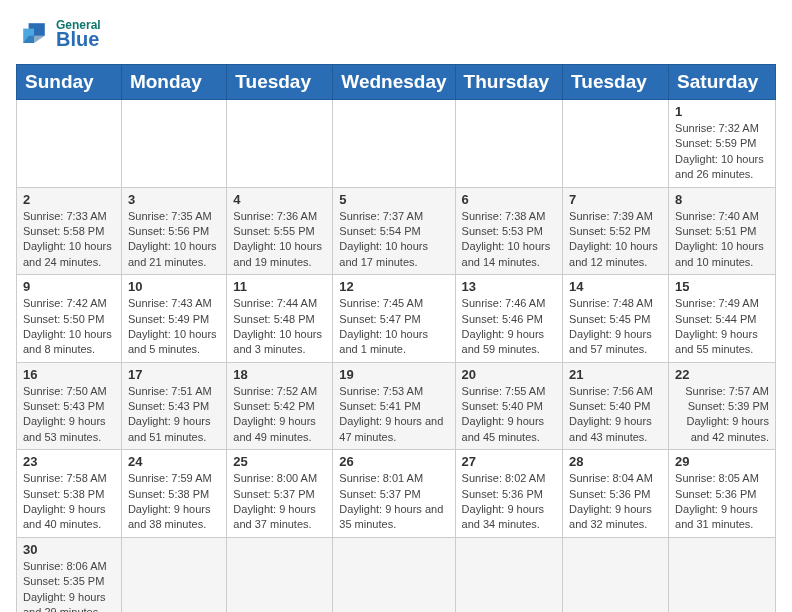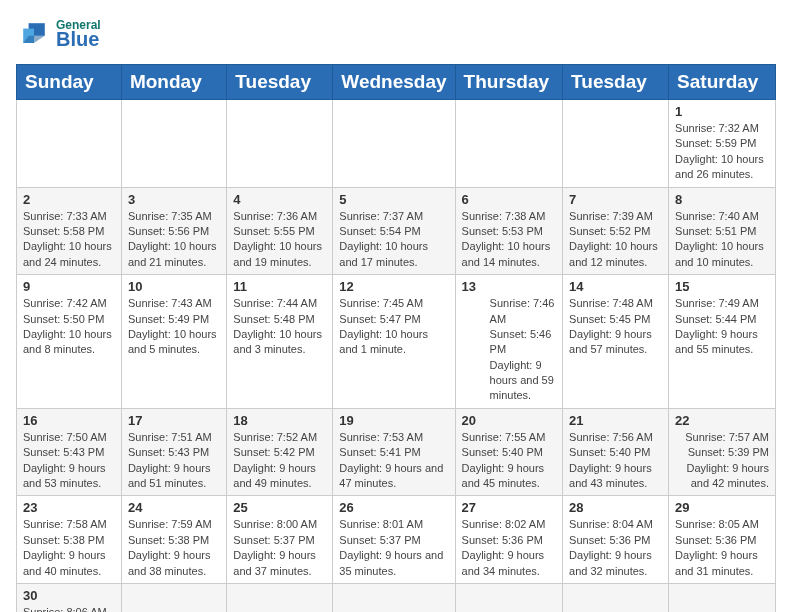--- a/index.html
+++ b/index.html
@@ -194,21 +194,21 @@
 Daylight: 10 hours and 3 minutes.</div>
         </td>
         <td>
           <div class="day-number">12</div>
           <div class="day-info" style="white-space: pre-line;">Sunrise: 7:45 AM
 Sunset: 5:47 PM
 Daylight: 10 hours and 1 minute.</div>
         </td>
         <td>
           <div class="day-number">13</div>
-          <div class="day-info" style="white-space: pre-line; margin-left: 28px;">Sunrise: 7:46 AM
+          <div class="day-info" style="white-space: pre-line;">Sunrise: 7:46 AM
 Sunset: 5:46 PM
 Daylight: 9 hours and 59 minutes.</div>
         </td>
         <td>
           <div class="day-number">14</div>
           <div class="day-info" style="white-space: pre-line;">Sunrise: 7:48 AM
 Sunset: 5:45 PM
 Daylight: 9 hours and 57 minutes.</div>
         </td>
         <td>

